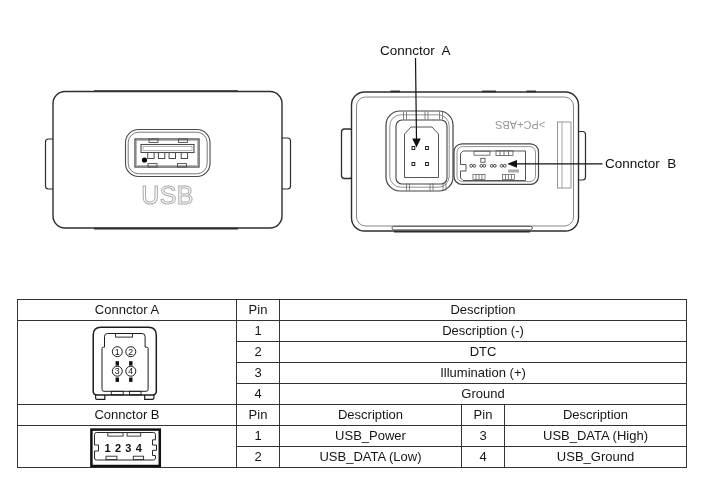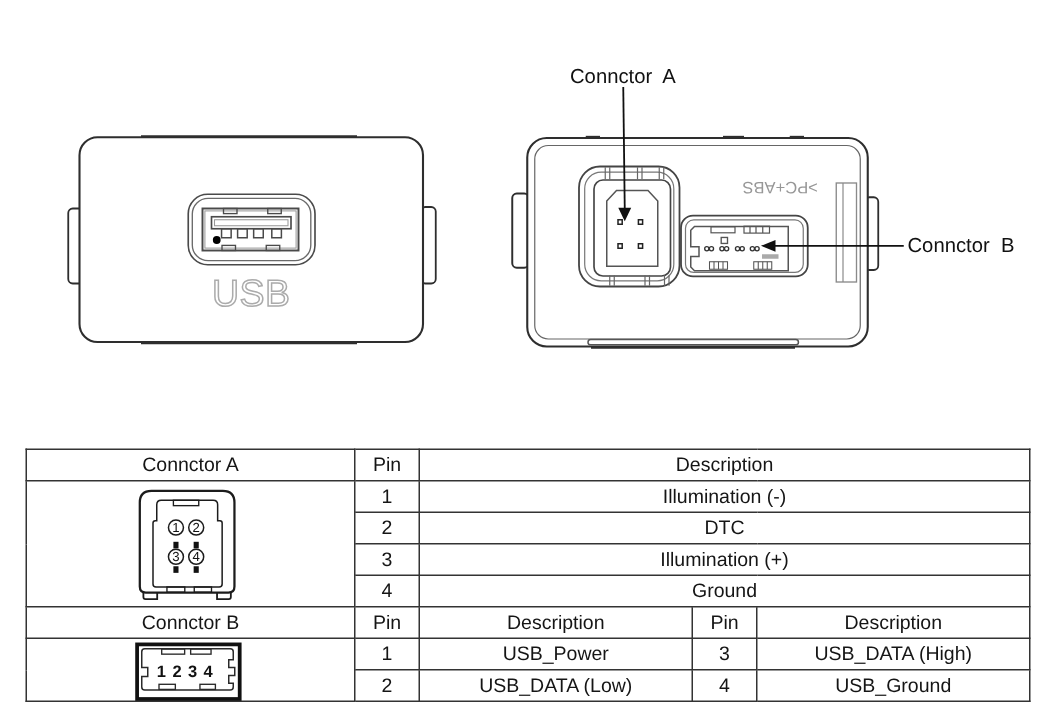--- a/index.html
+++ b/index.html
@@ -160,21 +160,21 @@
  </colgroup>
  <tbody>
         <tr>
           <td>Connctor A</td>
           <td>Pin</td>
           <td colspan="3">Description</td>
         </tr>
  <tr>
           <td rowspan="4"></td>
           <td>1</td>
-          <td colspan="3">Illumination (-)</td>
+          <td colspan="3">Description (-)</td>
         </tr>
  <tr>
           <td>2</td>
           <td colspan="3">DTC</td>
         </tr>
  <tr>
           <td>3</td>
           <td colspan="3">Illumination (+)</td>
         </tr>
  <tr>

